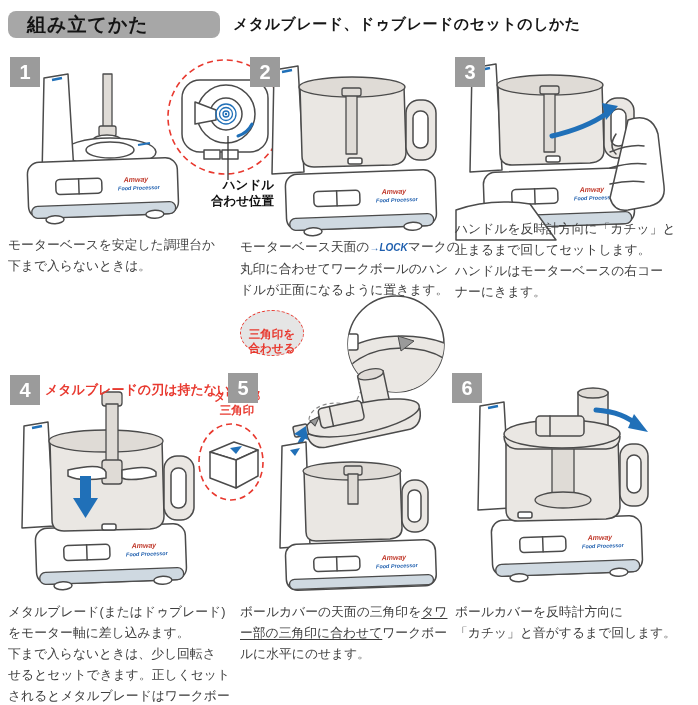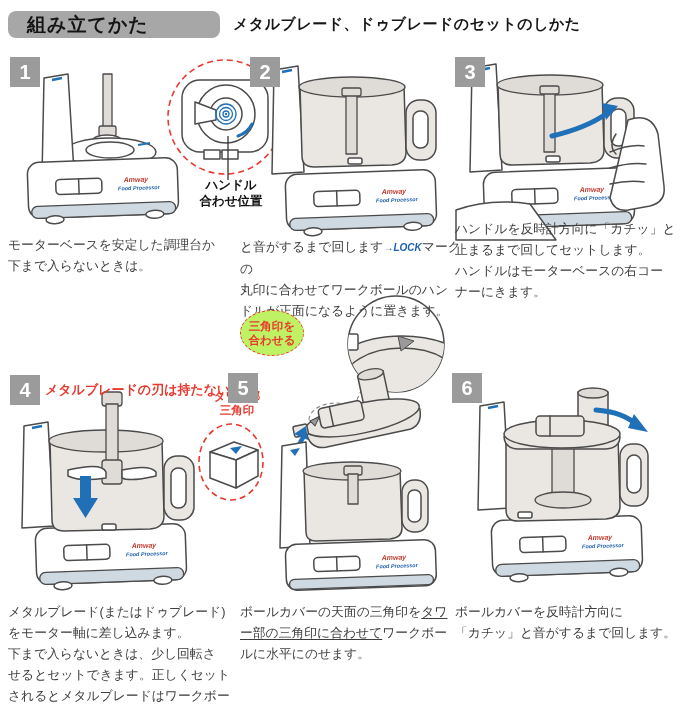--- a/index.html
+++ b/index.html
@@ -16,23 +16,23 @@
          display:flex;align-items:center;justify-content:center;z-index:5;}
   
   .cap{font-size:12.8px;line-height:21px;color:#3e3e3e;white-space:pre-line;z-index:3;}
   .cap5{font-size:12.8px;line-height:21px;color:#3e3e3e;z-index:3;}
   .u{text-decoration:underline;text-underline-offset:2px;}
   .lock-mark{color:#1f5fae;font-weight:bold;font-style:italic;font-size:10px;letter-spacing:0;}
   
   .warn{font-size:13px;font-weight:bold;color:#e8392f;z-index:4;}
   .red-label{font-size:11.5px;line-height:14px;font-weight:bold;color:#e8392f;text-align:center;
              white-space:pre-line;z-index:4;}
-  .bubble{border:1.6px dashed #e8392f;border-radius:50%;display:flex;align-items:center;
-          justify-content:center;z-index:4;background:#bef264;}
-  .black-label{font-size:12.5px;line-height:16px;font-weight:bold;color:#111;text-align:center;
+  .bubble{border:1.6px dashed #e8392f;border-radius:50%;display:flex;align-items:flex-end;
+          justify-content:center;z-index:4;background:#e5e5e5;}
+  .black-label{font-size:12.5px;line-height:16px;font-weight:bold;color:#111;text-align:right;
                white-space:pre-line;z-index:4;}
   
   svg{overflow:visible;}
   .ln{fill:none;stroke:#4b4b4b;stroke-width:1.5;stroke-linecap:round;stroke-linejoin:round;}
   .fw{fill:#ffffff;stroke:#4b4b4b;stroke-width:1.5;stroke-linejoin:round;}
   .fb{fill:#eae7e3;stroke:#4b4b4b;stroke-width:1.5;stroke-linejoin:round;}
   .fr{fill:#dfdbd6;stroke:#4b4b4b;stroke-width:1.3;stroke-linejoin:round;}
   .bd{fill:#cfd9e1;stroke:#4b4b4b;stroke-width:1.3;}
   .bl{fill:#2070b8;stroke:none;}
   .lnb{fill:none;stroke:#2070b8;stroke-linecap:round;}
@@ -113,21 +113,21 @@
     <g transform="translate(38,22)">
       <path d="M4,8 L108,8 L110,74 Q110,86 96,87 L18,89 Q6,89 6,78 Z" class="fb"></path>
       <ellipse cx="56" cy="9" rx="53" ry="10" class="fr"></ellipse>
       <rect x="50" y="16" width="11" height="60" class="fr"></rect>
       <rect x="46" y="10" width="19" height="8" rx="2" class="fr"></rect>
       <rect x="110" y="22" width="30" height="60" rx="13" class="fb"></rect>
       <rect x="117" y="33" width="15" height="37" rx="7" class="fw"></rect>
       <rect x="52" y="80" width="14" height="6" rx="2" class="fw"></rect>
     </g>
   </svg>
-  <div class="abs cap5" style="left:240px;top:236px;width:225px;white-space:pre-line;"><span>と音がするまで回します</span><span class="lock-mark">→LOCK</span><span>マークの
+  <div class="abs cap5" style="left:240px;top:236px;width:225px;white-space:pre-line;"><span>モーターベース天面の</span><span class="lock-mark">→LOCK</span><span>マークの
 丸印に合わせてワークボールのハン
 ドルが正面になるように置きます。</span></div>
 
   <div class="abs badge" style="left:455px;top:57px;">3</div>
   <svg class="abs" style="left:460px;top:52px;z-index:1;" width="200" height="188" viewBox="0 0 200 188">
     <polygon points="12,16 36,12 42,118 10,120" class="fw"></polygon>
     <line x1="20" y1="18" x2="30" y2="16" stroke="#2070b8" stroke-width="2.5"></line>
     <g transform="translate(24,118) rotate(-2 75 30)">
       <rect x="0" y="0" width="150" height="56" rx="12" class="fw"></rect>
       <rect x="3" y="44" width="144" height="12" rx="6" class="bd"></rect>

